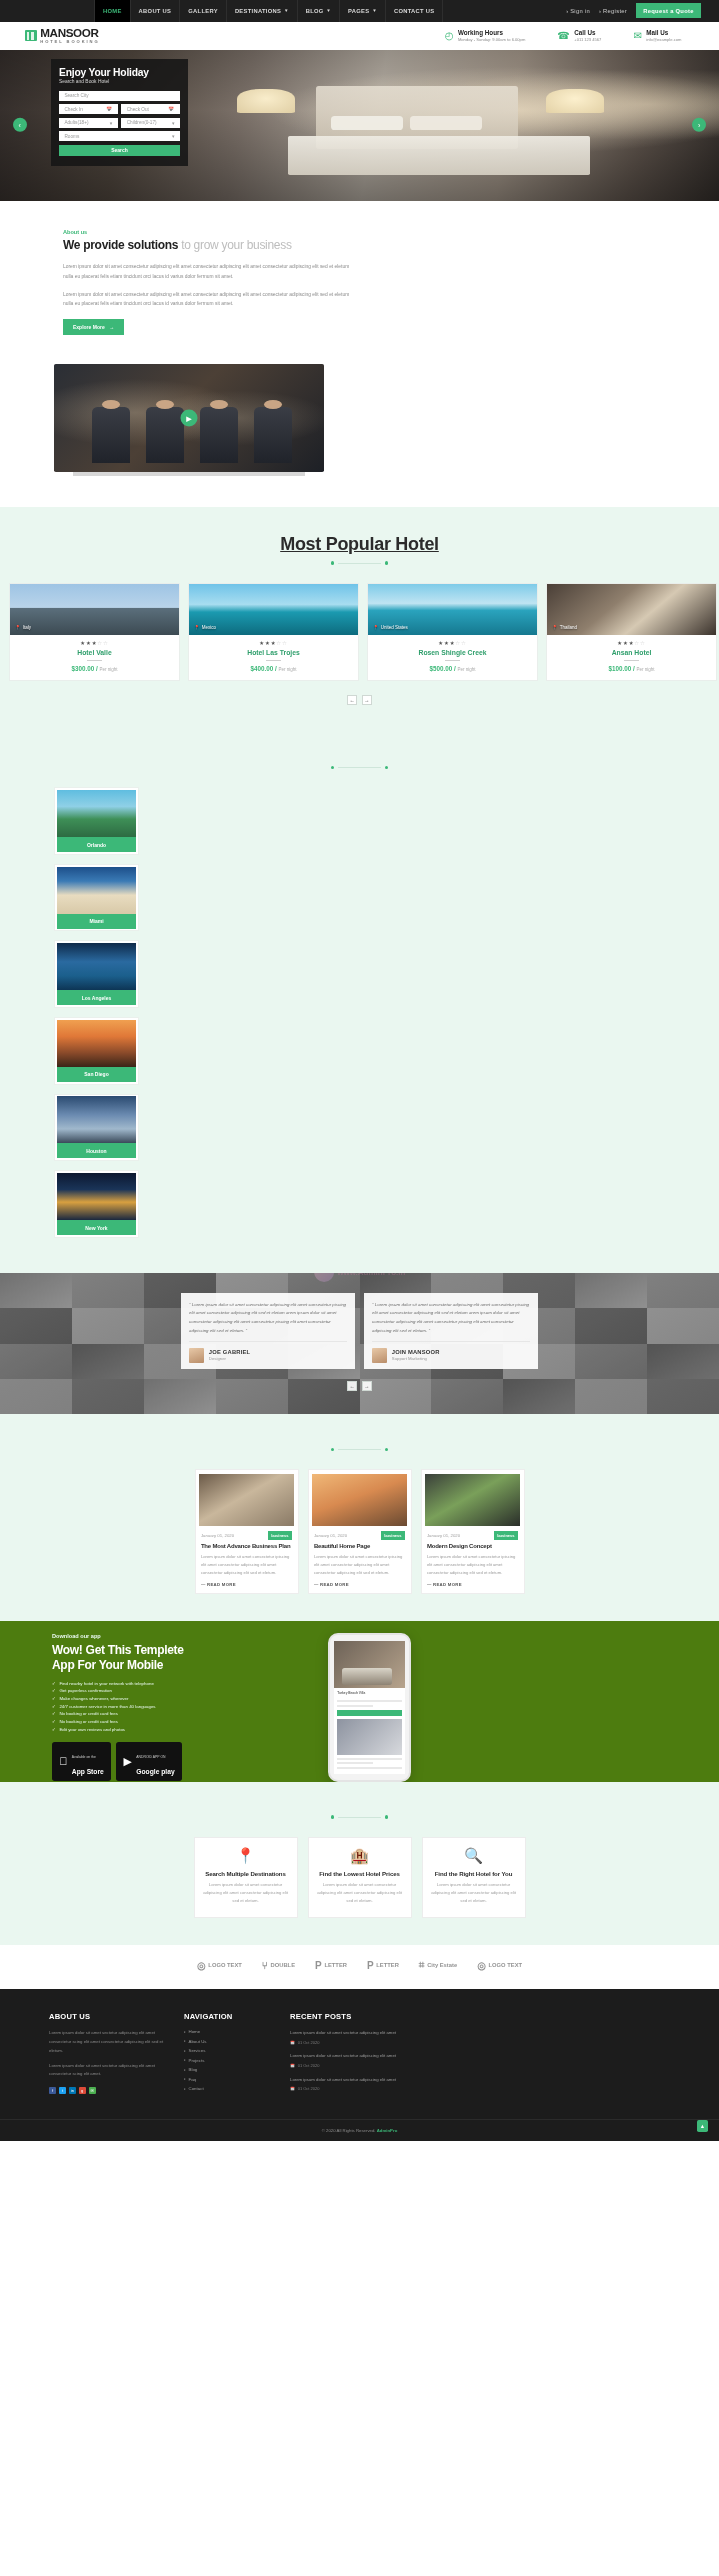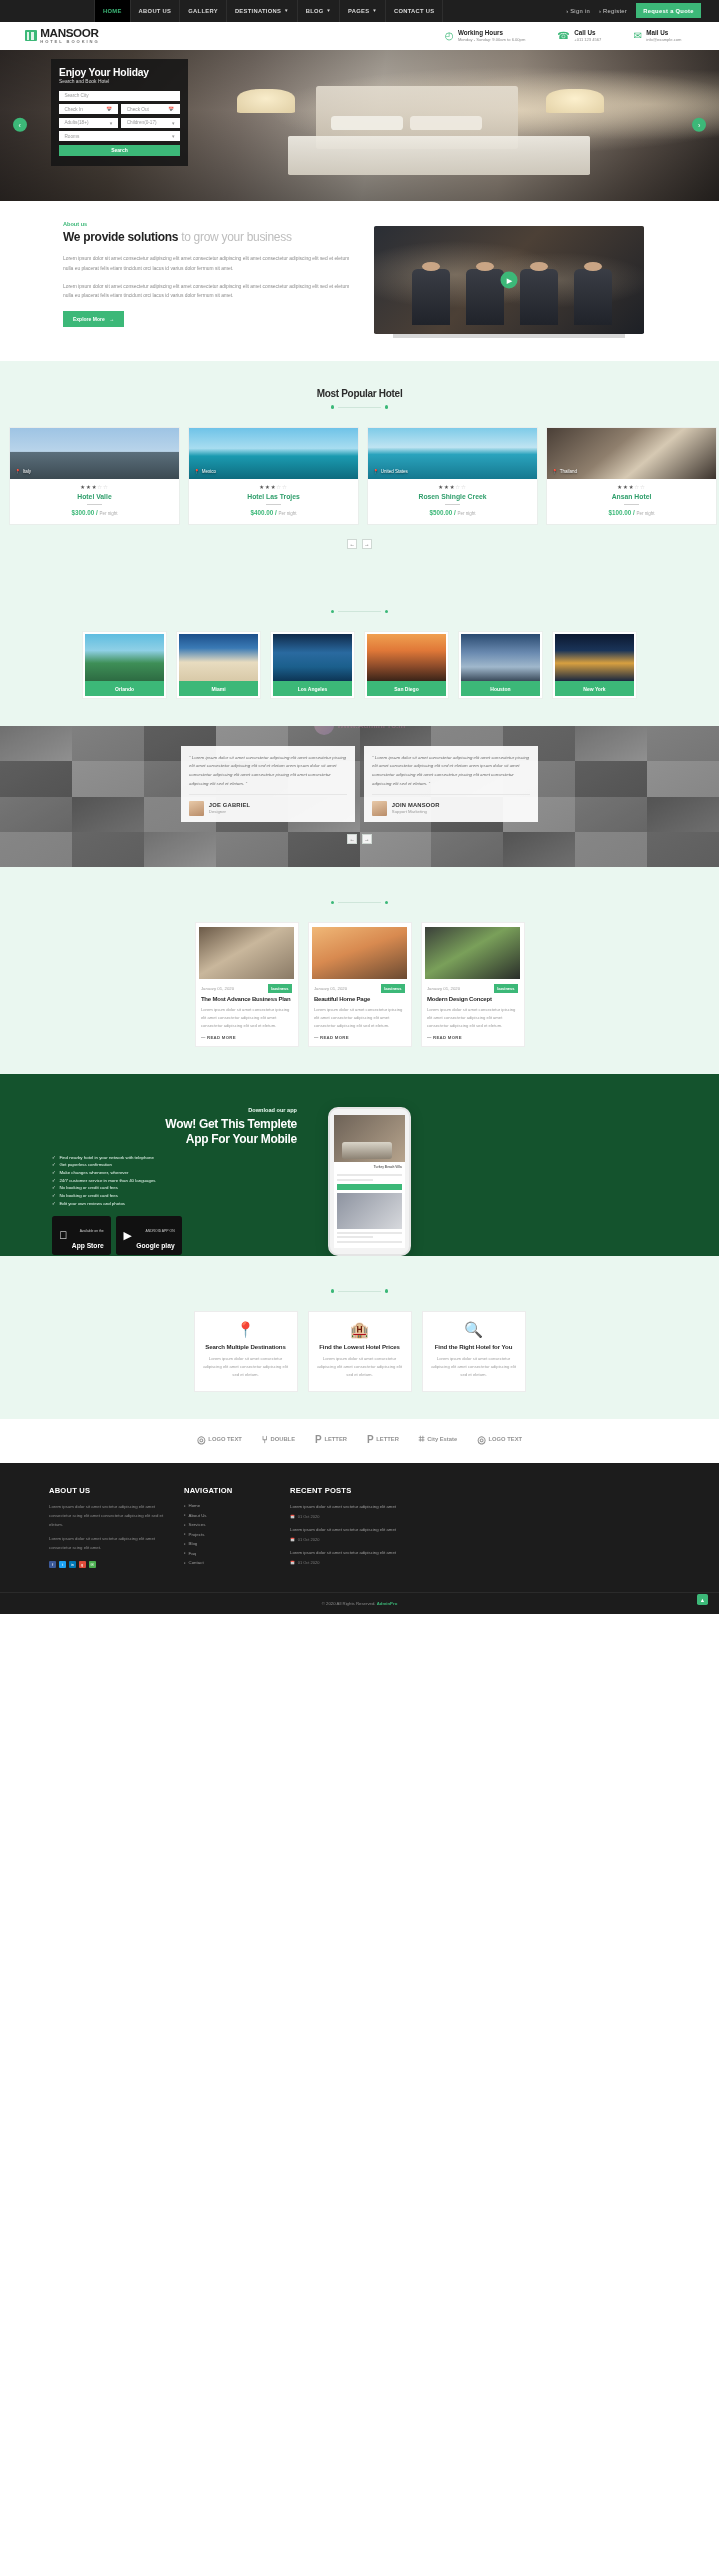--- a/index.html
+++ b/index.html
@@ -101,22 +101,22 @@
   .fld-row { display: flex; gap: 3.6px; }
   .fld-row .fld { flex: 1; }
   .search-btn {
     background: #3cb878; color: #fff; height: 10.8px; display: flex;
     align-items: center; justify-content: center; font-size: 5px;
     font-weight: 700; margin-top: 2.7px; cursor: pointer;
   }
 
   
   .sec { padding: 27px 0; }
-  .container { width: 611px; margin: 0 auto; }
-  .sec-title { text-align: center; font-size: 10px; color: #2b2b2b; font-weight: 700; letter-spacing: -0.3px;}
+  .container { width: 611px; margin: 8px auto; flex-direction: column; }
+  .sec-title { text-align: center; font-size: 18px; color: #2b2b2b; font-weight: 700; letter-spacing: -0.3px; text-decoration: underline;}
   .sec-deco { display:flex; align-items:center; justify-content:center; gap:3.6px; margin-top:6.3px; margin-bottom:18px;}
   .sec-deco .dot{width:3.6px;height:3.6px;background:#3cb878;border-radius:50%;}
   .sec-deco .ln{width:43px;height:0.9px;background:#cfe6da;}
 
   
   .about { display: flex; gap: 23.4px; align-items: flex-start; padding: 20px 0 23.4px;}
   .about-left { width: 297px; padding-left: 9px;}
   .eyebrow { color: #3cb878; font-size: 5.6px; font-weight: 700; margin-bottom: 2.7px;}
   .about h2 { font-size: 12px; color: #bdbdbd; font-weight: 400; line-height: 1.35; letter-spacing:-0.3px;}
   .about h2 b { color: #222; font-weight: 800; }
@@ -199,21 +199,21 @@
   .ncard { width: 104px; background: #fff; border: 0.9px solid #ededed; padding: 3.6px; }
   .ncard-img { height: 52px; }
   .ncard-meta { display: flex; align-items: center; justify-content: space-between; margin: 5.4px 1.8px 3.6px; }
   .ndate { font-size: 4.3px; color: #9d9d9d; }
   .nbadge { background: #3cb878; color: #fff; font-size: 4px; padding: 1.8px 3.6px; font-weight:600;}
   .ntitle { font-size: 6px; font-weight: 700; color: #2b2b2b; margin: 0 1.8px 3.6px; letter-spacing:-0.2px;}
   .nexc { font-size: 4.2px; line-height: 1.85; color: #9b9b9b; margin: 0 1.8px 5.4px; }
   .nmore { font-size: 4.3px; font-weight: 700; color: #555; margin: 0 1.8px 2.7px; letter-spacing:0.3px;}
 
   
-  .app { background: #14532d; position: relative; padding: 33px 0 0; overflow: hidden; min-height: 137px; text-align: right;}
+  .app { background: #4d7c0f; position: relative; padding: 12px 0 0; overflow: hidden; min-height: 137px;}
   .app-inner { display: flex; align-items: flex-start; }
   .app-left { width: 297px; padding-left: 52px; }
   .app-eyebrow { color: #eafaf1; font-size: 5.6px; font-weight: 700; }
   .app h2 { color: #fff; font-size: 12px; font-weight: 800; line-height: 1.25; margin-top: 3.6px; letter-spacing:-0.3px;}
   .app ul { list-style: none; margin-top: 8px; }
   .app li { font-size: 4.4px; color: #eafaf1; margin-bottom: 2.7px; display: flex; gap: 3.6px; align-items:center;}
   .app li .chk { color: #fff; font-size: 4.5px; }
   .stores { display: flex; gap: 5.4px; margin-top: 10px; }
   .store {
     background: #111; color: #fff; padding: 3.6px 7.2px; display: flex; align-items: center;

